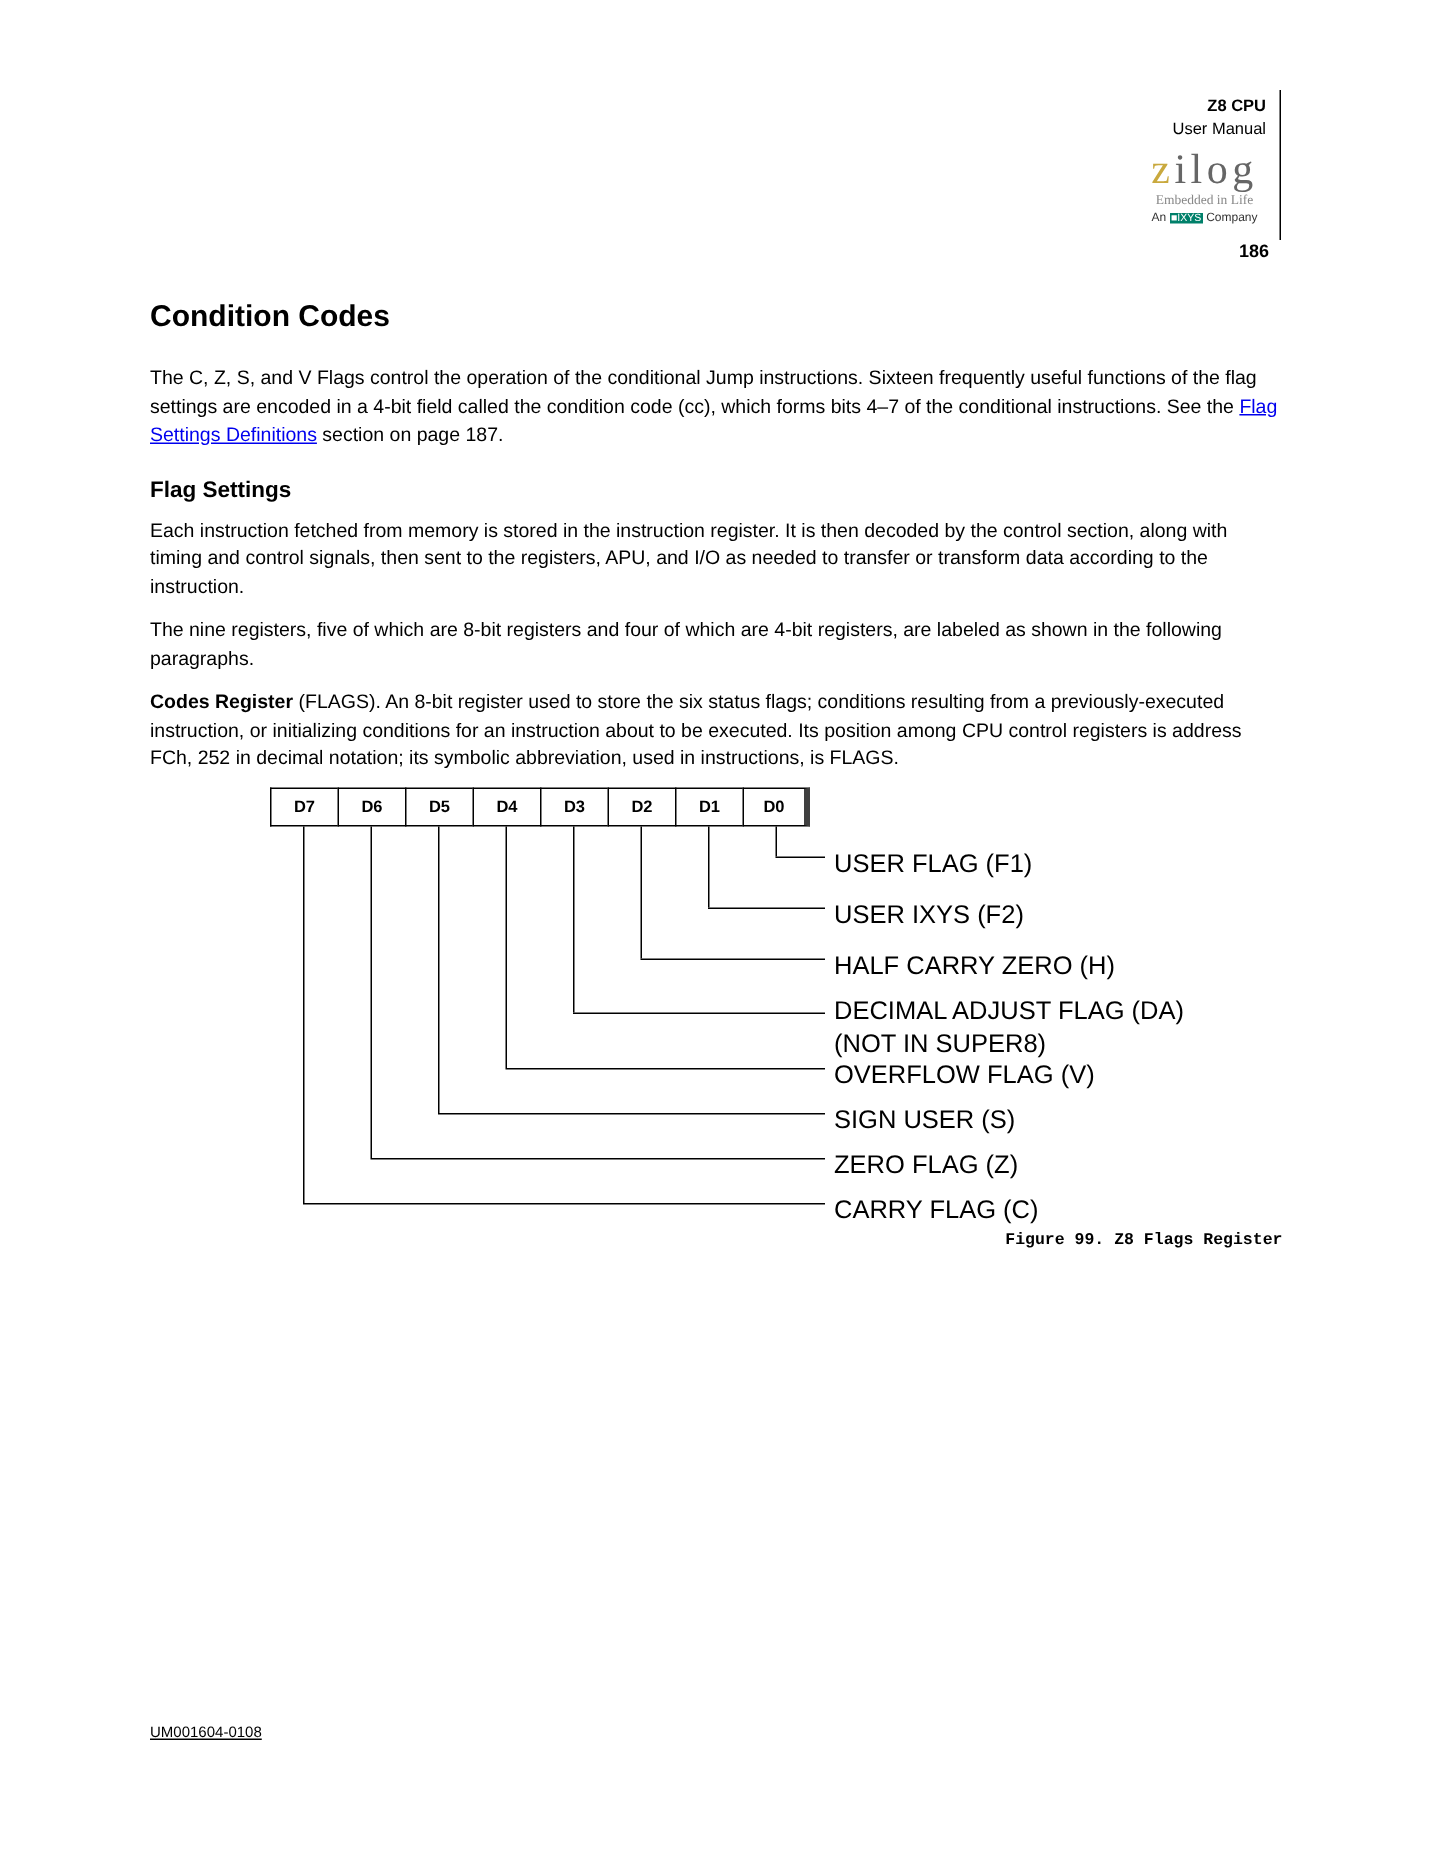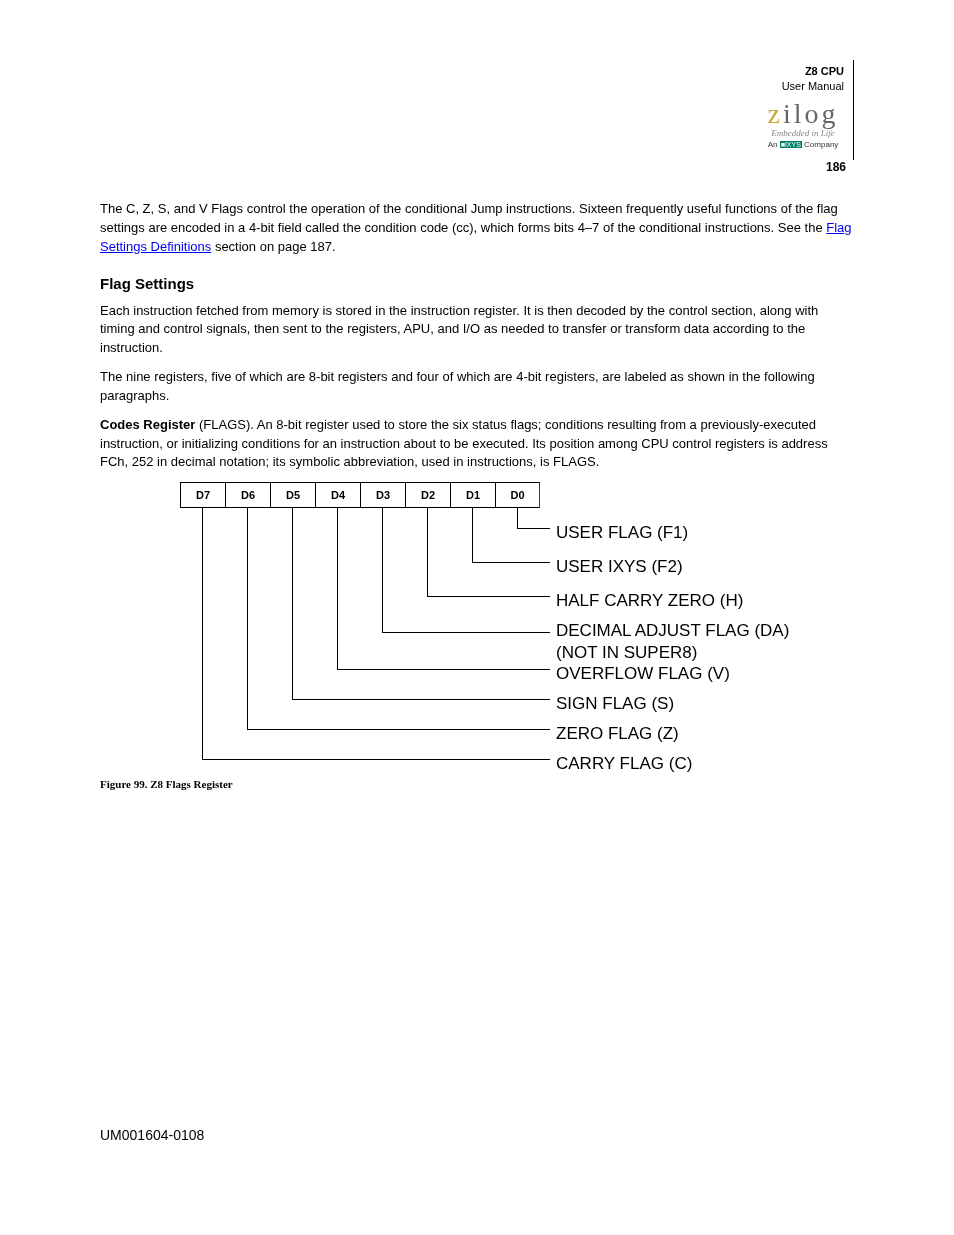--- a/index.html
+++ b/index.html
@@ -39,21 +39,20 @@
   }
   .logo .brand {
     font-family: Georgia, serif;
     font-size: 28px;
     letter-spacing: 3px;
     color: #666;
   }
   .logo .brand .z { color: #c9a93e; }
   .logo .tag {
     font-family: Georgia, serif;
-    font-style: italic;
     font-size: 9px;
     color: #888;
     margin-top: -2px;
     text-align: center;
   }
   .logo .sub {
     font-size: 8px;
     color: #333;
     margin-top: 2px;
   }
@@ -93,51 +92,52 @@
     height: 26px;
     border: 1px solid #000;
     border-right: none;
     display: flex;
     align-items: center;
     justify-content: center;
     font-size: 11px;
     font-weight: bold;
     font-family: Arial, sans-serif;
   }
-  .bit:last-child { border-right: 1px solid #404040; }
+  .bit:last-child { border-right: 4px solid #404040; }
   .drop {
     position: absolute;
     width: 1px;
     background: #000;
   }
   .hline {
     position: absolute;
     height: 1px;
     background: #000;
   }
   .lbl {
     position: absolute;
     left: 376px;
     font-size: 17px;
     line-height: 1.25;
     width: 290px;
     font-family: Arial, sans-serif;
   }
   .cap {
-    text-align: left;
+    text-align: right;
     font-size: 11px;
     font-weight: bold;
     margin-top: 4px;
-    font-family: Liberation Serif, serif;
+    font-family: Liberation Mono, monospace;
   }
   .foot {
     position: absolute;
     left: 100px;
-    bottom: 92px;
-    font-size: 14px;
+    bottom: 74px;
+    font-size: 10px;
+    text-decoration: underline;
   }
 </style>
 </head>
 <body>
 
 <div class="bar-right"></div>
 
 <div class="hdr">
   <div class="prod">Z8 CPU</div>
   <div>User Manual</div>
@@ -151,20 +151,21 @@
   <div class="sub">
     <span>An</span>
     <span class="ix">■IXYS</span>
     <span>Company</span>
   </div>
 </div>
 
 <div class="pg">186</div>
 
 <div class="content">
+  <div class="h1">Condition Codes</div>
 
   <p>
     <span>The C, Z, S, and V Flags control the operation of the conditional Jump instructions. Sixteen frequently useful functions of the flag settings are encoded in a 4-bit field called the condition code (cc), which forms bits 4–7 of the conditional instructions. See the </span><span class="link">Flag Settings Definitions</span><span> section on page 187.</span>
   </p>
 
 
   <div class="h2">Flag Settings</div>
 
   <p>Each instruction fetched from memory is stored in the instruction register. It is then decoded by the control section, along with timing and control signals, then sent to the registers, APU, and I/O as needed to transfer or transform data according to the instruction.</p>
   <p>The nine registers, five of which are 8-bit registers and four of which are 4-bit registers, are labeled as shown in the following paragraphs.</p>
@@ -204,21 +205,21 @@
     <div class="hline" style="left:22px;  top:277px; width:348px;"></div>
 
     <div class="lbl" style="top:40px"><span>USER FLAG (F1)</span></div>
     <div class="lbl" style="top:74px"><span>USER IXYS (F2)</span></div>
     <div class="lbl" style="top:108px"><span>HALF CARRY ZERO (H)</span></div>
     <div class="lbl" style="top:138px">
       <span>DECIMAL ADJUST FLAG (DA)</span><br>
       <span>(NOT IN SUPER8)</span>
     </div>
     <div class="lbl" style="top:181px"><span>OVERFLOW FLAG (V)</span></div>
-    <div class="lbl" style="top:211px"><span>SIGN FLAG (S)</span></div>
+    <div class="lbl" style="top:211px"><span>SIGN USER (S)</span></div>
     <div class="lbl" style="top:241px"><span>ZERO FLAG (Z)</span></div>
     <div class="lbl" style="top:271px"><span>CARRY FLAG (C)</span></div>
   </div>
 
   <div class="cap">Figure 99. Z8 Flags Register</div>
 </div>
 
 <div class="foot">UM001604-0108</div>
 
 </body></html>

